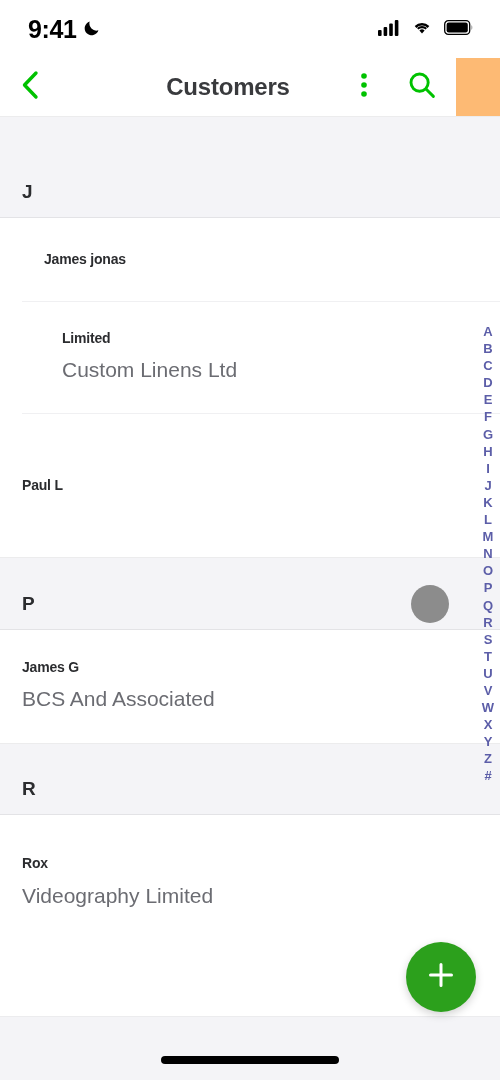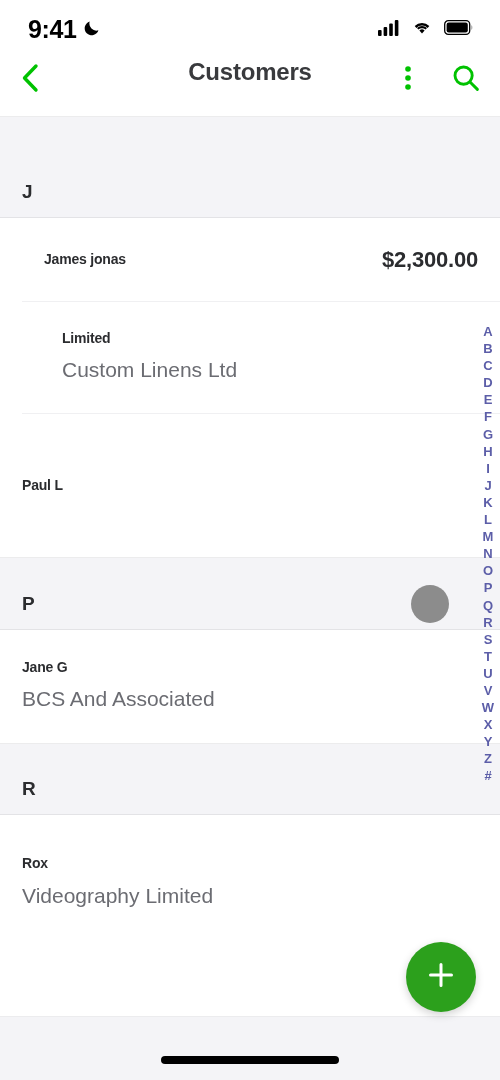--- a/index.html
+++ b/index.html
@@ -49,23 +49,24 @@
     display: flex;
     align-items: center;
     gap: 11px;
   }
   .signal-icon, .wifi-icon, .battery-icon { display: block; }
 
   
   .nav-bar {
     position: absolute;
     top: 58px; left: 0;
-    width: 500px;
+    width: 456px;
     height: 58px;
     display: flex;
+    align-items: center;
     background: #ffffff;
   }
   .nav-back {
     position: absolute;
     left: 8px;
     width: 44px; height: 44px;
     display: flex; align-items: center; justify-content: center;
     cursor: pointer;
   }
   .nav-title {
@@ -295,21 +296,20 @@
   <div class="list">
 
     <div class="section-header sec-j">
       <span>J</span>
     </div>
 
     <div class="row row-h-a row-divider">
       <div class="row-body">
         <span class="row-name">James jonas</span>
       </div>
-      <span class="row-amount">$2,300.00</span>
     </div>
 
     <div class="row row-h-b row-indent row-divider">
       <div class="row-body">
         <span class="row-name">Limited</span>
         <span class="row-sub">Custom Linens Ltd</span>
       </div>
     </div>
 
     <div class="row row-h-c">
@@ -317,21 +317,21 @@
         <span class="row-name">Paul L</span>
       </div>
     </div>
 
     <div class="section-header sec-p">
       <span>P</span>
     </div>
 
     <div class="row row-h-d">
       <div class="row-body">
-        <span class="row-name">Jane G</span>
+        <span class="row-name">James G</span>
         <span class="row-sub">BCS And Associated</span>
       </div>
     </div>
 
     <div class="section-header sec-r">
       <span>R</span>
     </div>
 
     <div class="row row-h-e">
       <div class="row-body">

